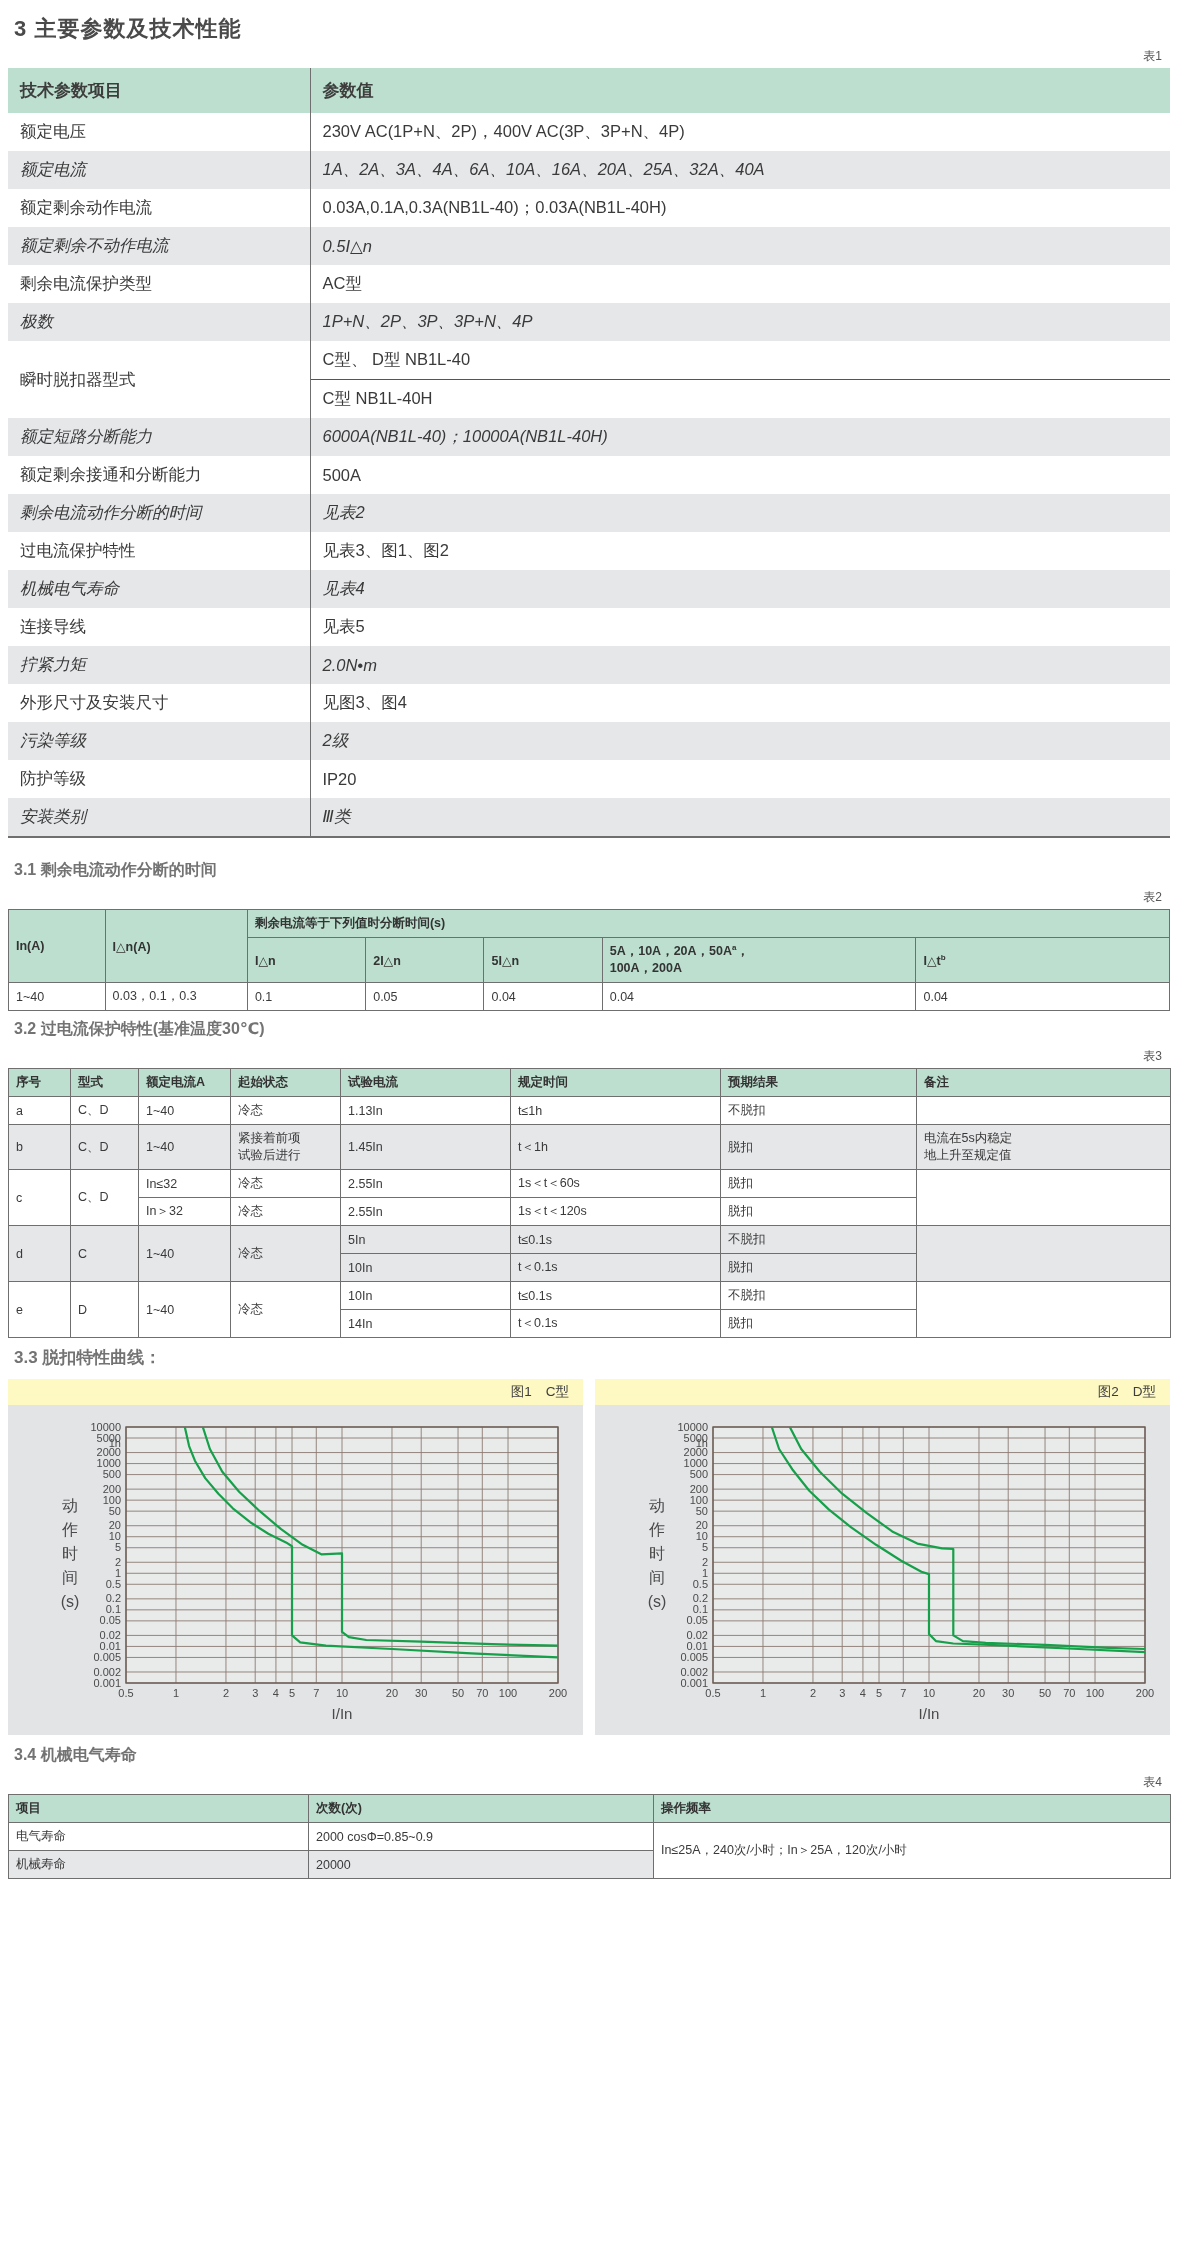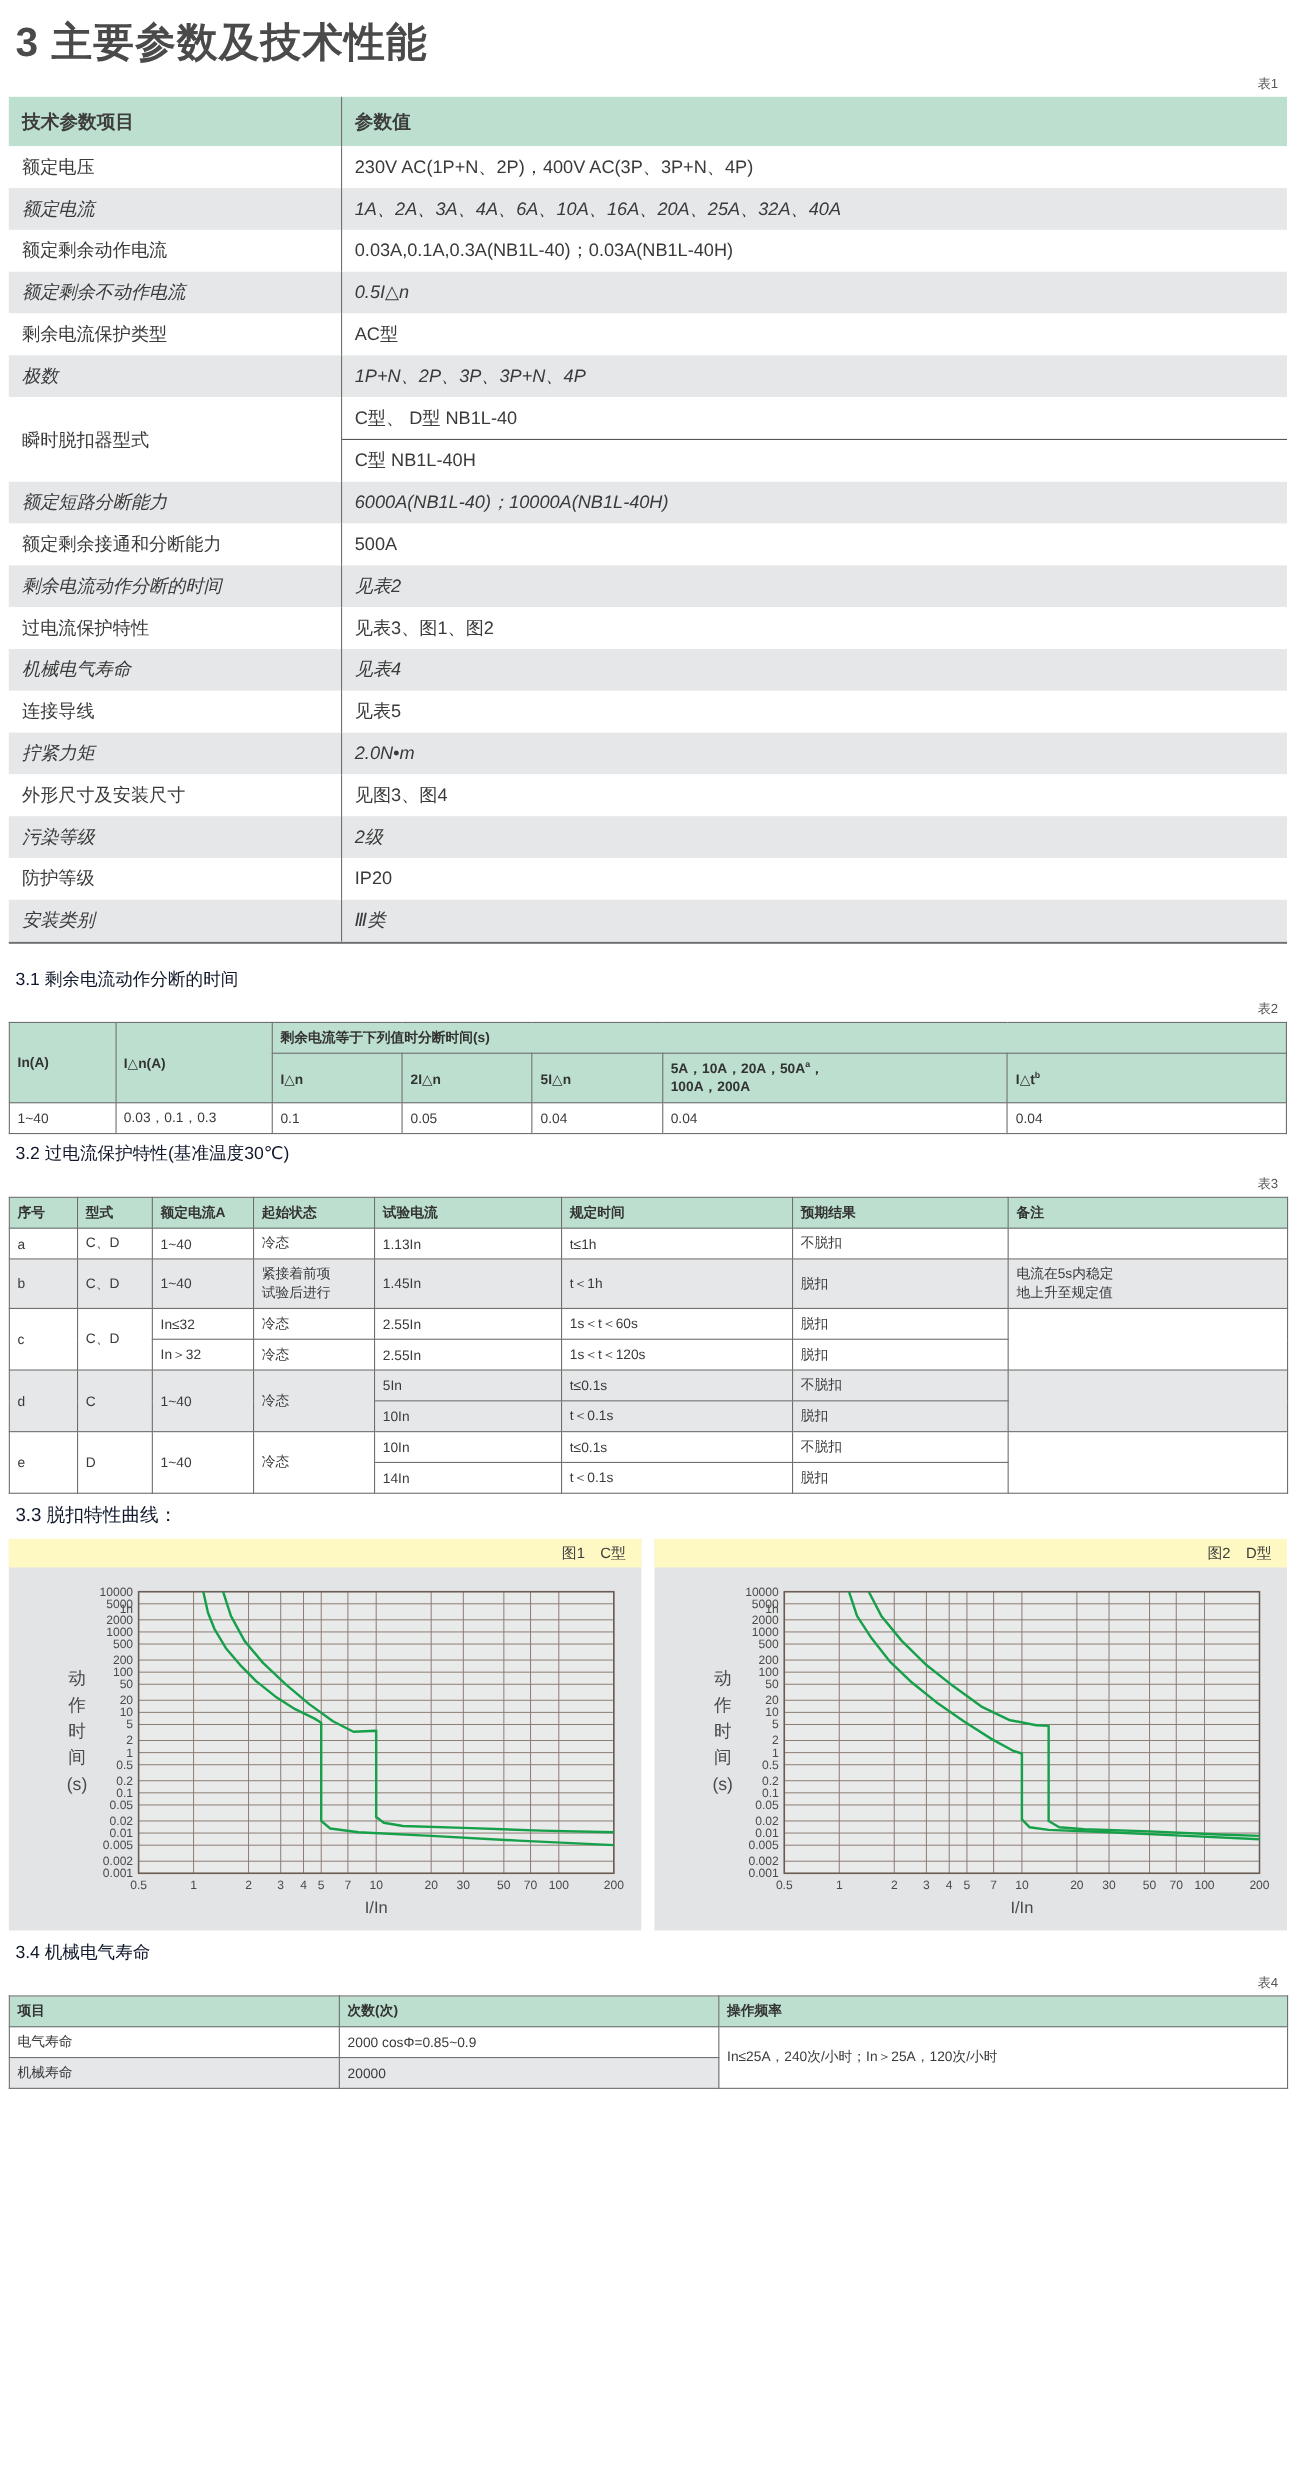--- a/index.html
+++ b/index.html
@@ -9,25 +9,25 @@
     background:#ffffff;
     font-family:"Liberation Sans","DejaVu Sans",sans-serif;
     color:#3a3a3a;
     position:relative;
     overflow:hidden;
   }
   .page { padding:0 8px; }
 
   
   .h-main {
-    font-size:37px; font-weight:bold; color:#4a4a4a;
+    font-size:22px; font-weight:bold; color:#4a4a4a;
     padding:14px 0 0 6px; letter-spacing:1px;
   }
   .h-sub {
-    font-size:16px; color:#0f172a; padding:0 0 4px 6px; font-weight:normal;
+    font-size:16px; color:#737373; padding:0 0 4px 6px; font-weight:bold;
   }
   .tbl-caption {
     text-align:right; font-size:12px; color:#555; padding:4px 8px 3px 0;
   }
 
   
   table { border-collapse:collapse; width:1162px; margin:0 auto; table-layout:fixed; }
   .t1 { font-size:16.5px; }
   .t1 th, .t1 td { padding:8px 12px; text-align:left; vertical-align:middle; }
   .t1 thead th {

